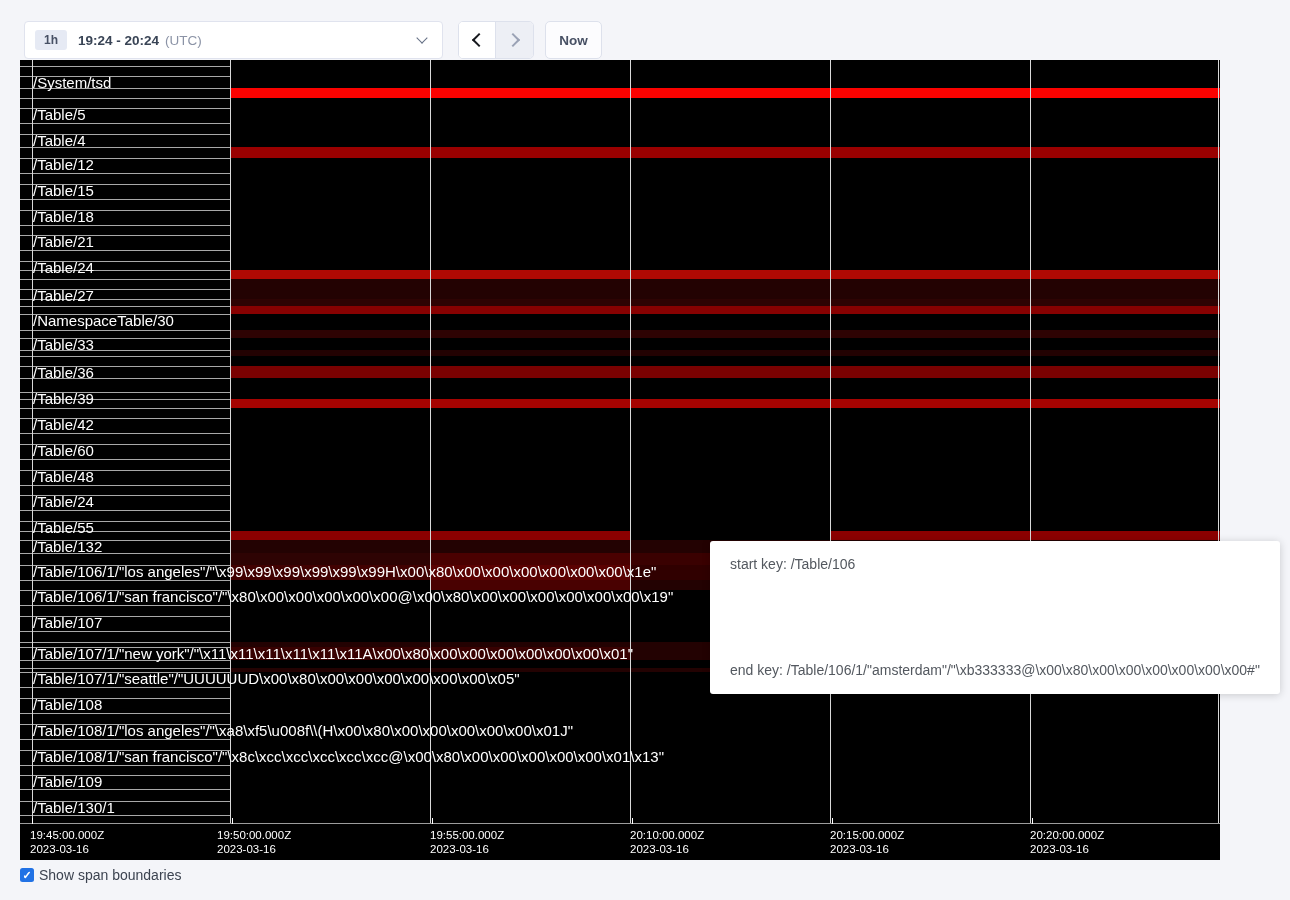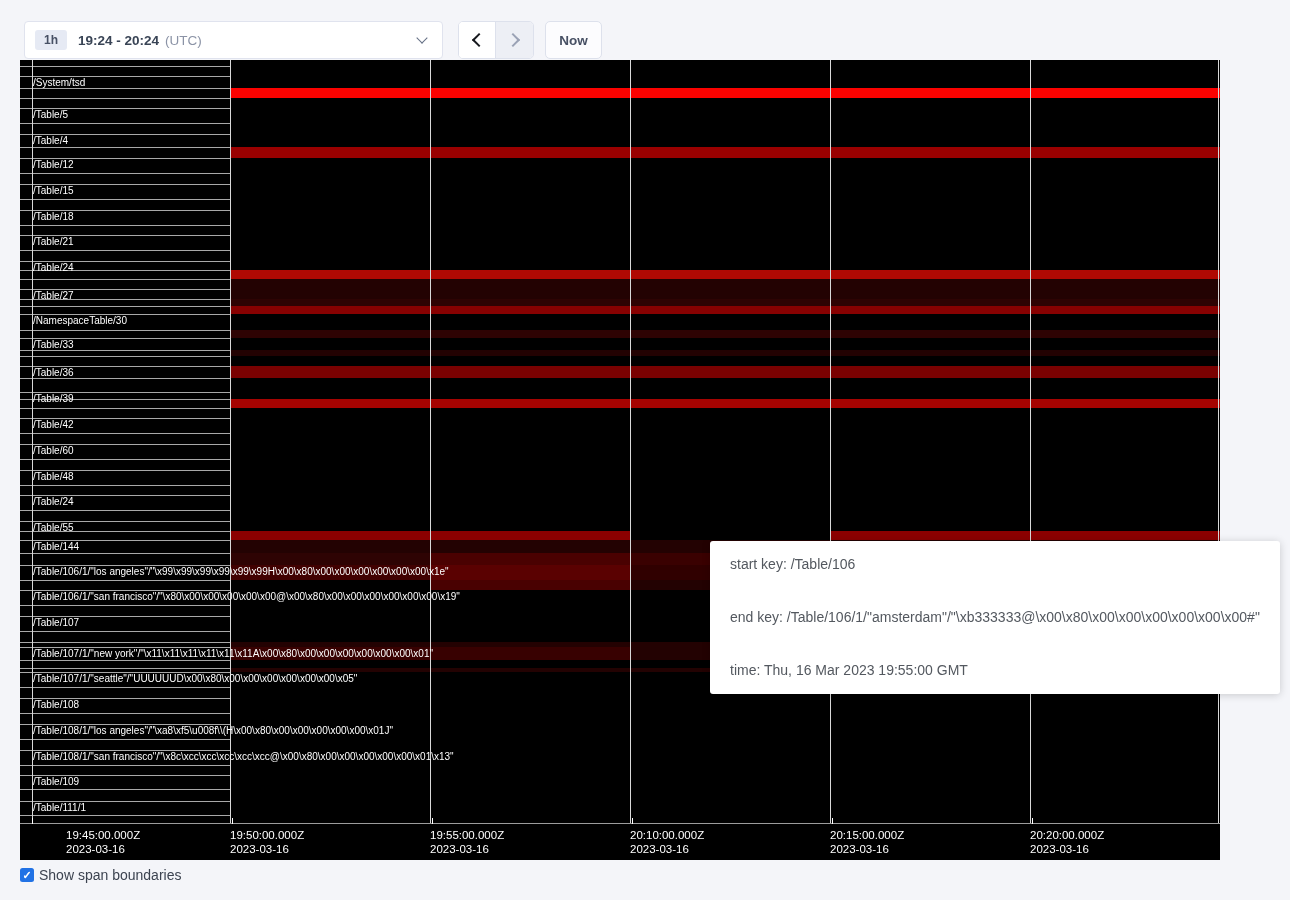--- a/index.html
+++ b/index.html
@@ -42,21 +42,21 @@
   .kv-rows{ position:absolute; left:0; top:0; width:1200px; height:763px; z-index:1; }
   .hm-row{ position:absolute; left:0; width:1200px; }
   .hm-row .hline{ position:absolute; left:0; top:0; width:100%; height:1px; background:#a8a8a8; }
   .hm-cell{ position:absolute; top:0; height:100%; }
   .hm-cell.c0{ left:210px; width:200px; }
   .hm-cell.c1{ left:410px; width:200px; }
   .hm-cell.c2{ left:610px; width:200px; }
   .hm-cell.c3{ left:810px; width:200px; }
   .hm-cell.c4{ left:1010px; width:190px; }
   .vline{ position:absolute; top:0; width:1px; height:763px; background:#d8d8d8; z-index:2; }
-  .row-label{ position:absolute; left:13px; color:#fff; font-size:10px; line-height:12px;
+  .row-label{ position:absolute; left:13px; color:#fff; font-size:15px; line-height:12px;
     white-space:nowrap; z-index:3; }
   
   .x-axis{ position:absolute; left:0; top:763px; width:1200px; height:37px; background:#000;
     border-top:1px solid #9c9c9c; z-index:4; }
   .axis-tickmark{ position:absolute; top:-6px; width:1px; height:6px; background:#fff; }
   .axis-label{ position:absolute; top:4px; color:#fff; font-size:11.5px; line-height:14px; white-space:nowrap; }
   
   .tooltip{ position:absolute; left:690px; top:481px; width:570px; height:153px;
     background:#fff; border-radius:3px; box-shadow:0 1px 8px rgba(0,0,0,0.18);
     z-index:10; display:flex; flex-direction:column; justify-content:space-between;
@@ -630,26 +630,26 @@
     </div>
     <div class="vline" style="left: 1198px;"></div>
     <div class="vline" style="left: 1010px;"></div>
     <div class="vline" style="left: 810px;"></div>
     <div class="vline" style="left: 610px;"></div>
     <div class="vline" style="left: 410px;"></div>
     <div class="vline" style="left: 210px;"></div>
     <div class="vline" style="left: 12px;"></div>
   <div class="x-axis">
       <div class="axis-tickmark" style="left: 12px;"></div>
-      <div class="axis-label" style="left: 10px; margin-left: 36px;">
+      <div class="axis-label" style="left: 10px;">
         <div>19:45:00.000Z</div>
         <div>2023-03-16</div>
       </div>
       <div class="axis-tickmark" style="left: 212px;"></div>
-      <div class="axis-label" style="left: 210px;">
+      <div class="axis-label" style="left: 197px;">
         <div>19:50:00.000Z</div>
         <div>2023-03-16</div>
       </div>
       <div class="axis-tickmark" style="left: 412px;"></div>
       <div class="axis-label" style="left: 410px;">
         <div>19:55:00.000Z</div>
         <div>2023-03-16</div>
       </div>
       <div class="axis-tickmark" style="left: 612px;"></div>
       <div class="axis-label" style="left: 610px;">
@@ -663,51 +663,50 @@
       </div>
       <div class="axis-tickmark" style="left: 1012px;"></div>
       <div class="axis-label" style="left: 1010px;">
         <div>20:20:00.000Z</div>
         <div>2023-03-16</div>
       </div>
     </div>
   <div class="tooltip">
       <p>start key: /Table/106</p>
       <p>end key: /Table/106/1/"amsterdam"/"\xb333333@\x00\x80\x00\x00\x00\x00\x00\x00#"</p>
-      <p>time: Thu, 16 Mar 2023 19:55:00 GMT</p>
     </div>
 <div class="row-label" style="top: 17px;">/System/tsd</div>
     <div class="row-label" style="top: 49px;">/Table/5</div>
     <div class="row-label" style="top: 75px;">/Table/4</div>
     <div class="row-label" style="top: 99px;">/Table/12</div>
     <div class="row-label" style="top: 125px;">/Table/15</div>
     <div class="row-label" style="top: 151px;">/Table/18</div>
     <div class="row-label" style="top: 176px;">/Table/21</div>
     <div class="row-label" style="top: 202px;">/Table/24</div>
     <div class="row-label" style="top: 230px;">/Table/27</div>
     <div class="row-label" style="top: 255px;">/NamespaceTable/30</div>
     <div class="row-label" style="top: 279px;">/Table/33</div>
     <div class="row-label" style="top: 307px;">/Table/36</div>
     <div class="row-label" style="top: 333px;">/Table/39</div>
     <div class="row-label" style="top: 359px;">/Table/42</div>
     <div class="row-label" style="top: 385px;">/Table/60</div>
     <div class="row-label" style="top: 411px;">/Table/48</div>
     <div class="row-label" style="top: 436px;">/Table/24</div>
     <div class="row-label" style="top: 462px;">/Table/55</div>
-    <div class="row-label" style="top: 481px;">/Table/144</div>
+    <div class="row-label" style="top: 481px;">/Table/132</div>
     <div class="row-label" style="top: 506px;">/Table/106/1/"los angeles"/"\x99\x99\x99\x99\x99\x99H\x00\x80\x00\x00\x00\x00\x00\x00\x1e"</div>
     <div class="row-label" style="top: 531px;">/Table/106/1/"san francisco"/"\x80\x00\x00\x00\x00\x00@\x00\x80\x00\x00\x00\x00\x00\x00\x19"</div>
     <div class="row-label" style="top: 557px;">/Table/107</div>
     <div class="row-label" style="top: 588px;">/Table/107/1/"new york"/"\x11\x11\x11\x11\x11\x11A\x00\x80\x00\x00\x00\x00\x00\x00\x01"</div>
     <div class="row-label" style="top: 613px;">/Table/107/1/"seattle"/"UUUUUUD\x00\x80\x00\x00\x00\x00\x00\x00\x05"</div>
     <div class="row-label" style="top: 639px;">/Table/108</div>
     <div class="row-label" style="top: 665px;">/Table/108/1/"los angeles"/"\xa8\xf5\u008f\\(H\x00\x80\x00\x00\x00\x00\x00\x01J"</div>
     <div class="row-label" style="top: 691px;">/Table/108/1/"san francisco"/"\x8c\xcc\xcc\xcc\xcc\xcc@\x00\x80\x00\x00\x00\x00\x00\x01\x13"</div>
     <div class="row-label" style="top: 716px;">/Table/109</div>
-    <div class="row-label" style="top: 742px;">/Table/111/1</div>
+    <div class="row-label" style="top: 742px;">/Table/130/1</div>
   </div>
 
 <div class="footer">
   <span class="cb">
     <span>✓</span>
   </span>
   <span class="cb-label">Show span boundaries</span>
 </div>
 
 </body></html>

